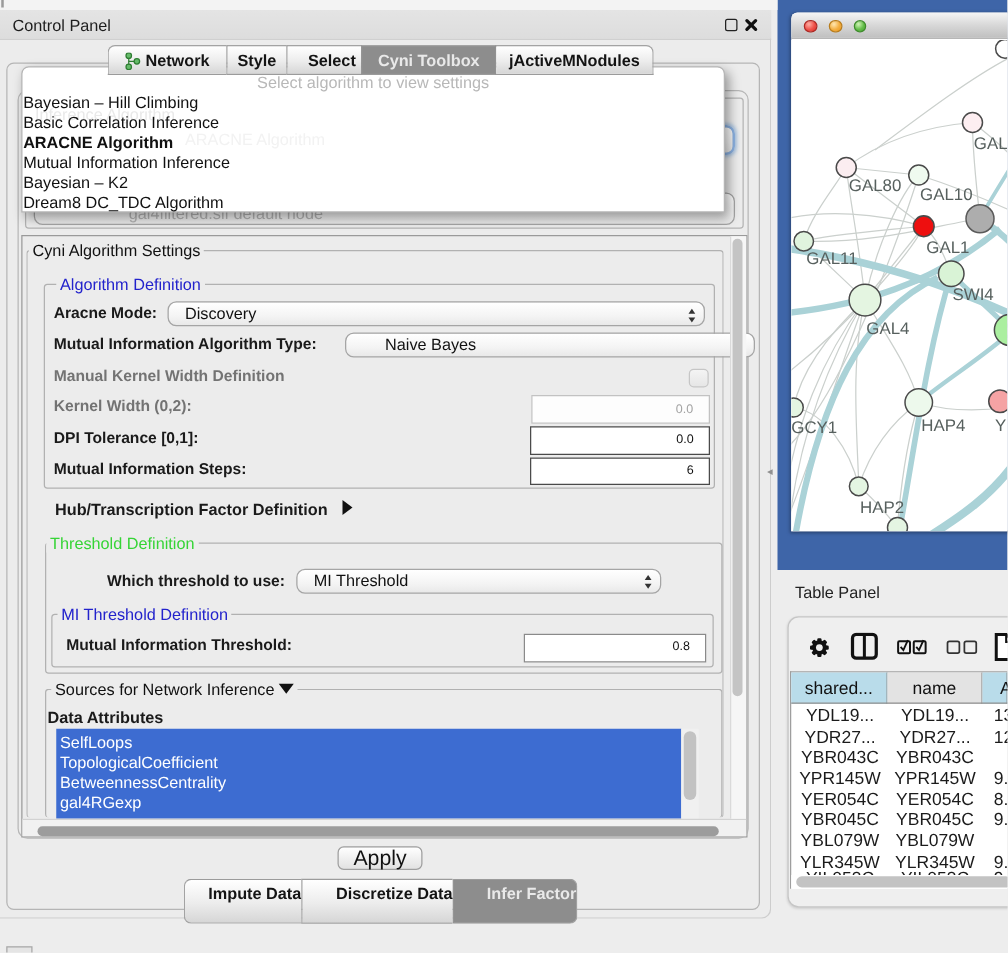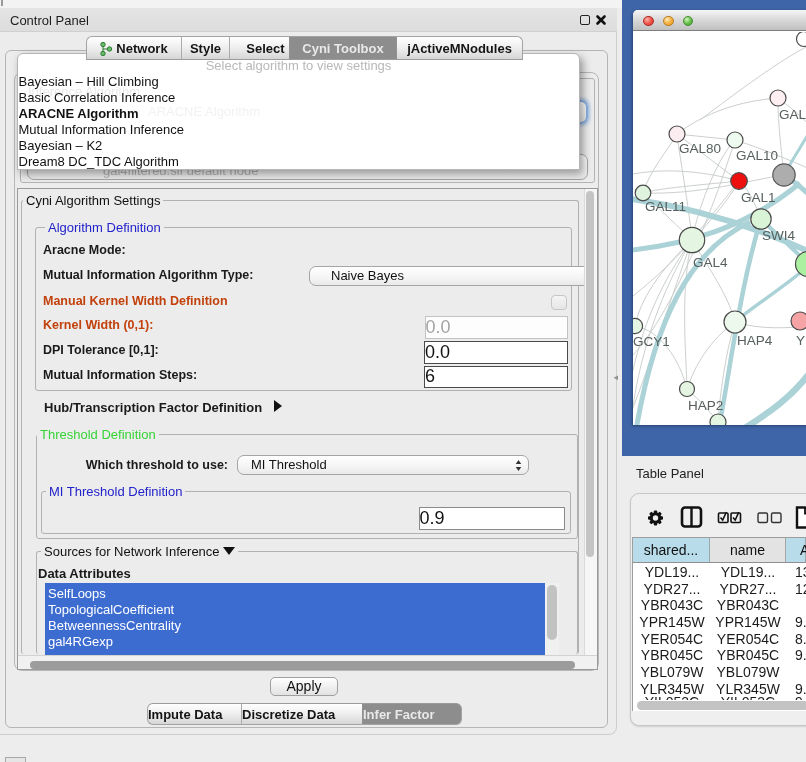--- a/index.html
+++ b/index.html
@@ -71,29 +71,29 @@
 #scrollpane { left:17px; top:188px; width:581px; height:482px; border:1px solid #9a9a9a; background:#ececec; }
 
 .grouplegend { font-size:13px; background:#ececec; padding:0 3px; white-space:nowrap; }
 .gbox { border:1px solid #b1b1b1; border-radius:3px; }
 #cynibox { left:21px; top:200px; width:558px; height:454px; border-bottom:none; }
 #cynileg { left:23px; top:193px; color:#111; }
 #algobox { left:35px; top:227px; width:537px; height:164px; }
 #algoleg { left:45px; top:220px; color:#2222cc; }
 
 .blabel { font-size:12.5px; font-weight:bold; color:#1a1a1a; white-space:nowrap; }
-.glabel { font-size:12.5px; font-weight:bold; color:#c2410c; white-space:nowrap; }
-.field { background:#fff; border:1px solid #9a9a9a; font-size:18px; color:#111;
-  text-align:left; padding-right:12px; }
+.glabel { font-size:12.5px; font-weight:bold; color:#737373; white-space:nowrap; }
+.field { background:#fff; border:1px solid #9a9a9a; font-size:10px; color:#111;
+  text-align:right; padding-right:12px; }
 .carets { position:absolute; right:6px; top:3.5px; width:7px; height:13px; }
 
 #lb1 { left:43px; top:243px; }
 #cb1 { left:134px; top:241px; width:430px; height:19.5px; padding-left:13px; line-height:17.5px;}
 #lb2 { left:43px; top:268px; }
-#cb2 { left:276px; top:266px; width:288px; height:19.5px; padding-left:21px; line-height:17.5px;margin-left:33px;}
+#cb2 { left:276px; top:266px; width:328px; height:19.5px; padding-left:31px; line-height:17.5px;}
 #lb3 { left:43px; top:294px; }
 #chkbox { left:551px; top:294.5px; width:16px; height:15px; background:linear-gradient(#f4f4f4,#e6e6e6); border:1px solid #c6c6c6; border-radius:4px; }
 #lb4 { left:43px; top:317.5px; }
 #fld1 { left:424.5px; top:315.5px; width:143px; height:23px; color:#a3a3a3; border-color:#c2c2c2; background:#fdfdfd; line-height:21px;}
 #lb5 { left:43px; top:343px; }
 #fld2 { left:424px; top:340.5px; width:144px; height:23.5px; border:1.5px solid #4a4a4a; line-height:20.5px;}
 #lb6 { left:43px; top:368px; }
 #fld3 { left:424px; top:366px; width:144px; height:22px; border:1.5px solid #4a4a4a; line-height:19px;}
 #lbhub { left:44px; top:400px; font-size:13px; }
 #hubarrow { left:274px; top:400px; width:0; height:0; border-left:8px solid #111; border-top:6px solid transparent; border-bottom:6px solid transparent; }
@@ -114,25 +114,25 @@
   font-size:13px; color:#fff; line-height:16px; padding:3px 0 0 3px; }
 #listsbar { left:545px; top:583px; width:14px; height:72px; background:#f0f0f0; }
 #listthumb { left:547px; top:585px; width:10px; height:55px; background:#c2c2c2; border-radius:5px; }
 #hscroll1 { left:18px; top:655px; width:579px; height:14px; background:#f1f1f1; border-top:1px solid #d2d2d2; }
 #hthumb1 { left:30px; top:660.5px; width:545px; height:8.5px; background:#9c9c9c; border-radius:5px; }
 #vscroll1 { left:584px; top:189px; width:13px; height:466px; background:#f6f6f6; border-left:1px solid #dadada;}
 #vthumb1 { left:585.5px; top:191px; width:8px; height:366px; background:#c4c4c4; border-radius:4px; }
 
 #applybtn { left:270px; top:677px; width:68px; height:19px; border:1px solid #9f9f9f;
   border-radius:5px; background:linear-gradient(#ffffff,#ededed 60%,#e2e2e2);
-  font-size:14px; color:#111; text-align:center; line-height:17px; }
-
-.btab { top:703px; height:22px; border-top:1px solid #9b9b9b; border-bottom:1px solid #a3a3a3;
+  font-size:17px; color:#111; text-align:center; line-height:17px; }
+
+.btab { top:703px; height:36px; border-top:1px solid #9b9b9b; border-bottom:1px solid #a3a3a3;
   background:linear-gradient(#ffffff,#ececec 55%,#d6d6d6);
-  font-size:13px; font-weight:bold; color:#141414; text-align:left; line-height:21px; }
+  font-size:13px; font-weight:bold; color:#141414; text-align:right; line-height:21px; }
 .btabsel { background:#8d8d8d; color:#e9e9e9; }
 #btab1 { left:147px; width:94px; border-left:1px solid #a3a3a3; border-radius:6px 0 0 6px; }
 #btab2 { left:241px; width:121px; border-left:1px solid #ababab; }
 #btab3 { left:362px; width:100px; border-left:1px solid #919191; border-right:1px solid #a3a3a3; border-radius:0 6px 6px 0; }
 
 #minibox { left:5px; top:757px; width:21px; height:10px; border:1px solid #a8a8a8; background:#e5e5e5; }
 #topleft-tick { z-index:5; left:1px; top:0; width:2px; height:6px; background:#9a9a9a; }
 #splitmark { left:613.5px; top:372px; font-size:9px; color:#909090; }
 
 
@@ -347,46 +347,51 @@
   <div class="abs combo" id="combo1"></div>
   <div class="abs combo" id="combo2">gal4filtered.sif default node</div>
 
   <div class="abs" id="scrollpane"></div>
   <div class="abs gbox" id="cynibox"></div>
   <div class="abs grouplegend" id="cynileg">Cyni Algorithm Settings</div>
   <div class="abs gbox" id="algobox"></div>
   <div class="abs grouplegend" id="algoleg">Algorithm Definition</div>
 
   <div class="abs blabel" id="lb1">Aracne Mode:</div>
+  <div class="abs combo" id="cb1">Discovery<svg class="carets" viewBox="0 0 9 16">
+        <path d="M4.5,1 L8,6 H1 Z" fill="#333"></path>
+        <path d="M4.5,15 L1,10 H8 Z" fill="#333"></path>
+      </svg></div>
   <div class="abs blabel" id="lb2">Mutual Information Algorithm Type:</div>
   <div class="abs combo" id="cb2">Naive Bayes<svg class="carets" viewBox="0 0 9 16">
         <path d="M4.5,1 L8,6 H1 Z" fill="#333"></path>
         <path d="M4.5,15 L1,10 H8 Z" fill="#333"></path>
       </svg></div>
   <div class="abs glabel" id="lb3">Manual Kernel Width Definition</div>
   <div class="abs" id="chkbox"></div>
-  <div class="abs glabel" id="lb4">Kernel Width (0,1):</div>
+  <div class="abs glabel" id="lb4">Kernel Width (0,2):</div>
   <div class="abs field" id="fld1">0.0</div>
   <div class="abs blabel" id="lb5">DPI Tolerance [0,1]:</div>
   <div class="abs field" id="fld2">0.0</div>
   <div class="abs blabel" id="lb6">Mutual Information Steps:</div>
   <div class="abs field" id="fld3">6</div>
   <div class="abs blabel" id="lbhub">Hub/Transcription Factor Definition</div>
   <div class="abs" id="hubarrow"></div>
 
   <div class="abs gbox" id="thrbox"></div>
   <div class="abs grouplegend" id="thrleg">Threshold Definition</div>
   <div class="abs blabel" id="lbwhich">Which threshold to use:</div>
   <div class="abs combo" id="cbthr">MI Threshold<svg class="carets" viewBox="0 0 9 16">
         <path d="M4.5,1 L8,6 H1 Z" fill="#333"></path>
         <path d="M4.5,15 L1,10 H8 Z" fill="#333"></path>
       </svg></div>
   <div class="abs gbox" id="mibox"></div>
   <div class="abs grouplegend" id="mileg">MI Threshold Definition</div>
-  <div class="abs field" id="fldmit">0.9</div>
+  <div class="abs blabel" id="lbmit">Mutual Information Threshold:</div>
+  <div class="abs field" id="fldmit">0.8</div>
 
   <div class="abs gbox" id="srcbox"></div>
   <div class="abs grouplegend" id="srcleg">Sources for Network Inference <span style="display:inline-block; width:0; height:0; border-top:8px solid #111; border-left:6px solid transparent; border-right:6px solid transparent; vertical-align:1px;"></span></div>
   <div class="abs blabel" id="lbda">Data Attributes</div>
   <div class="abs" id="attrlist">SelfLoops<br>TopologicalCoefficient<br>BetweennessCentrality<br>gal4RGexp</div>
   <div class="abs" id="listsbar"></div>
   <div class="abs" id="listthumb"></div>
   <div class="abs" id="hscroll1"></div>
   <div class="abs" id="hthumb1"></div>
   <div class="abs" id="vscroll1"></div>

